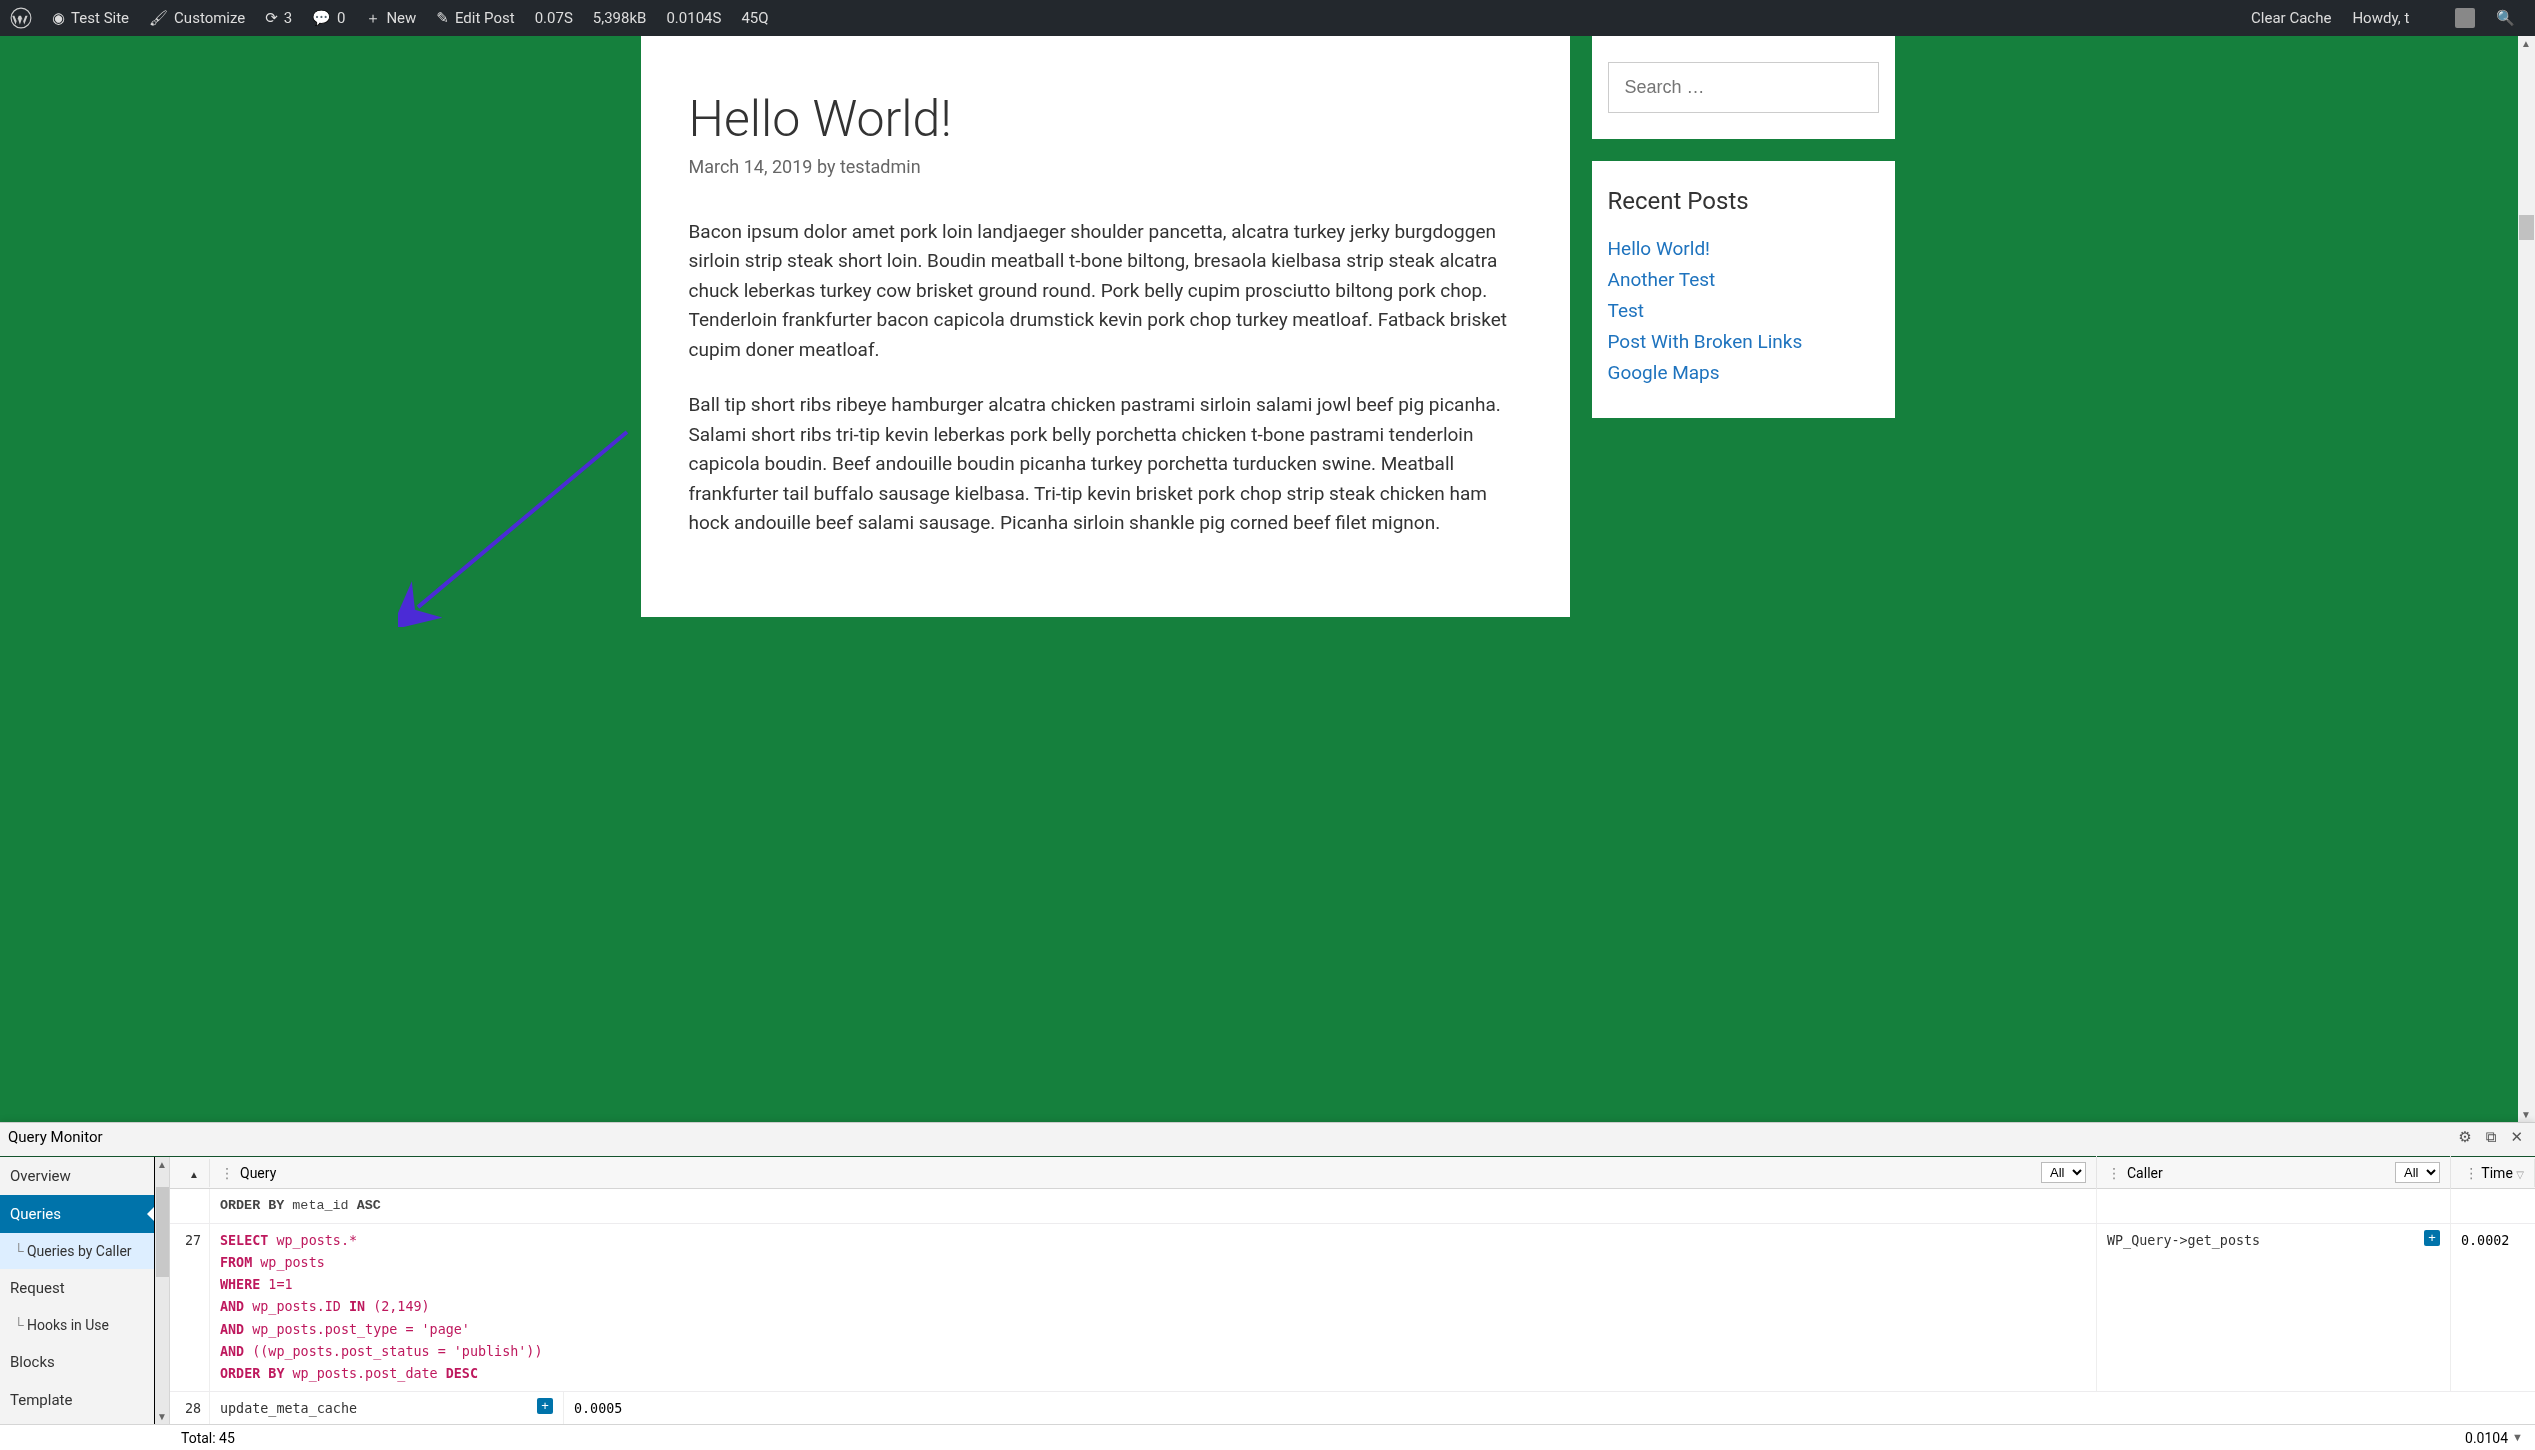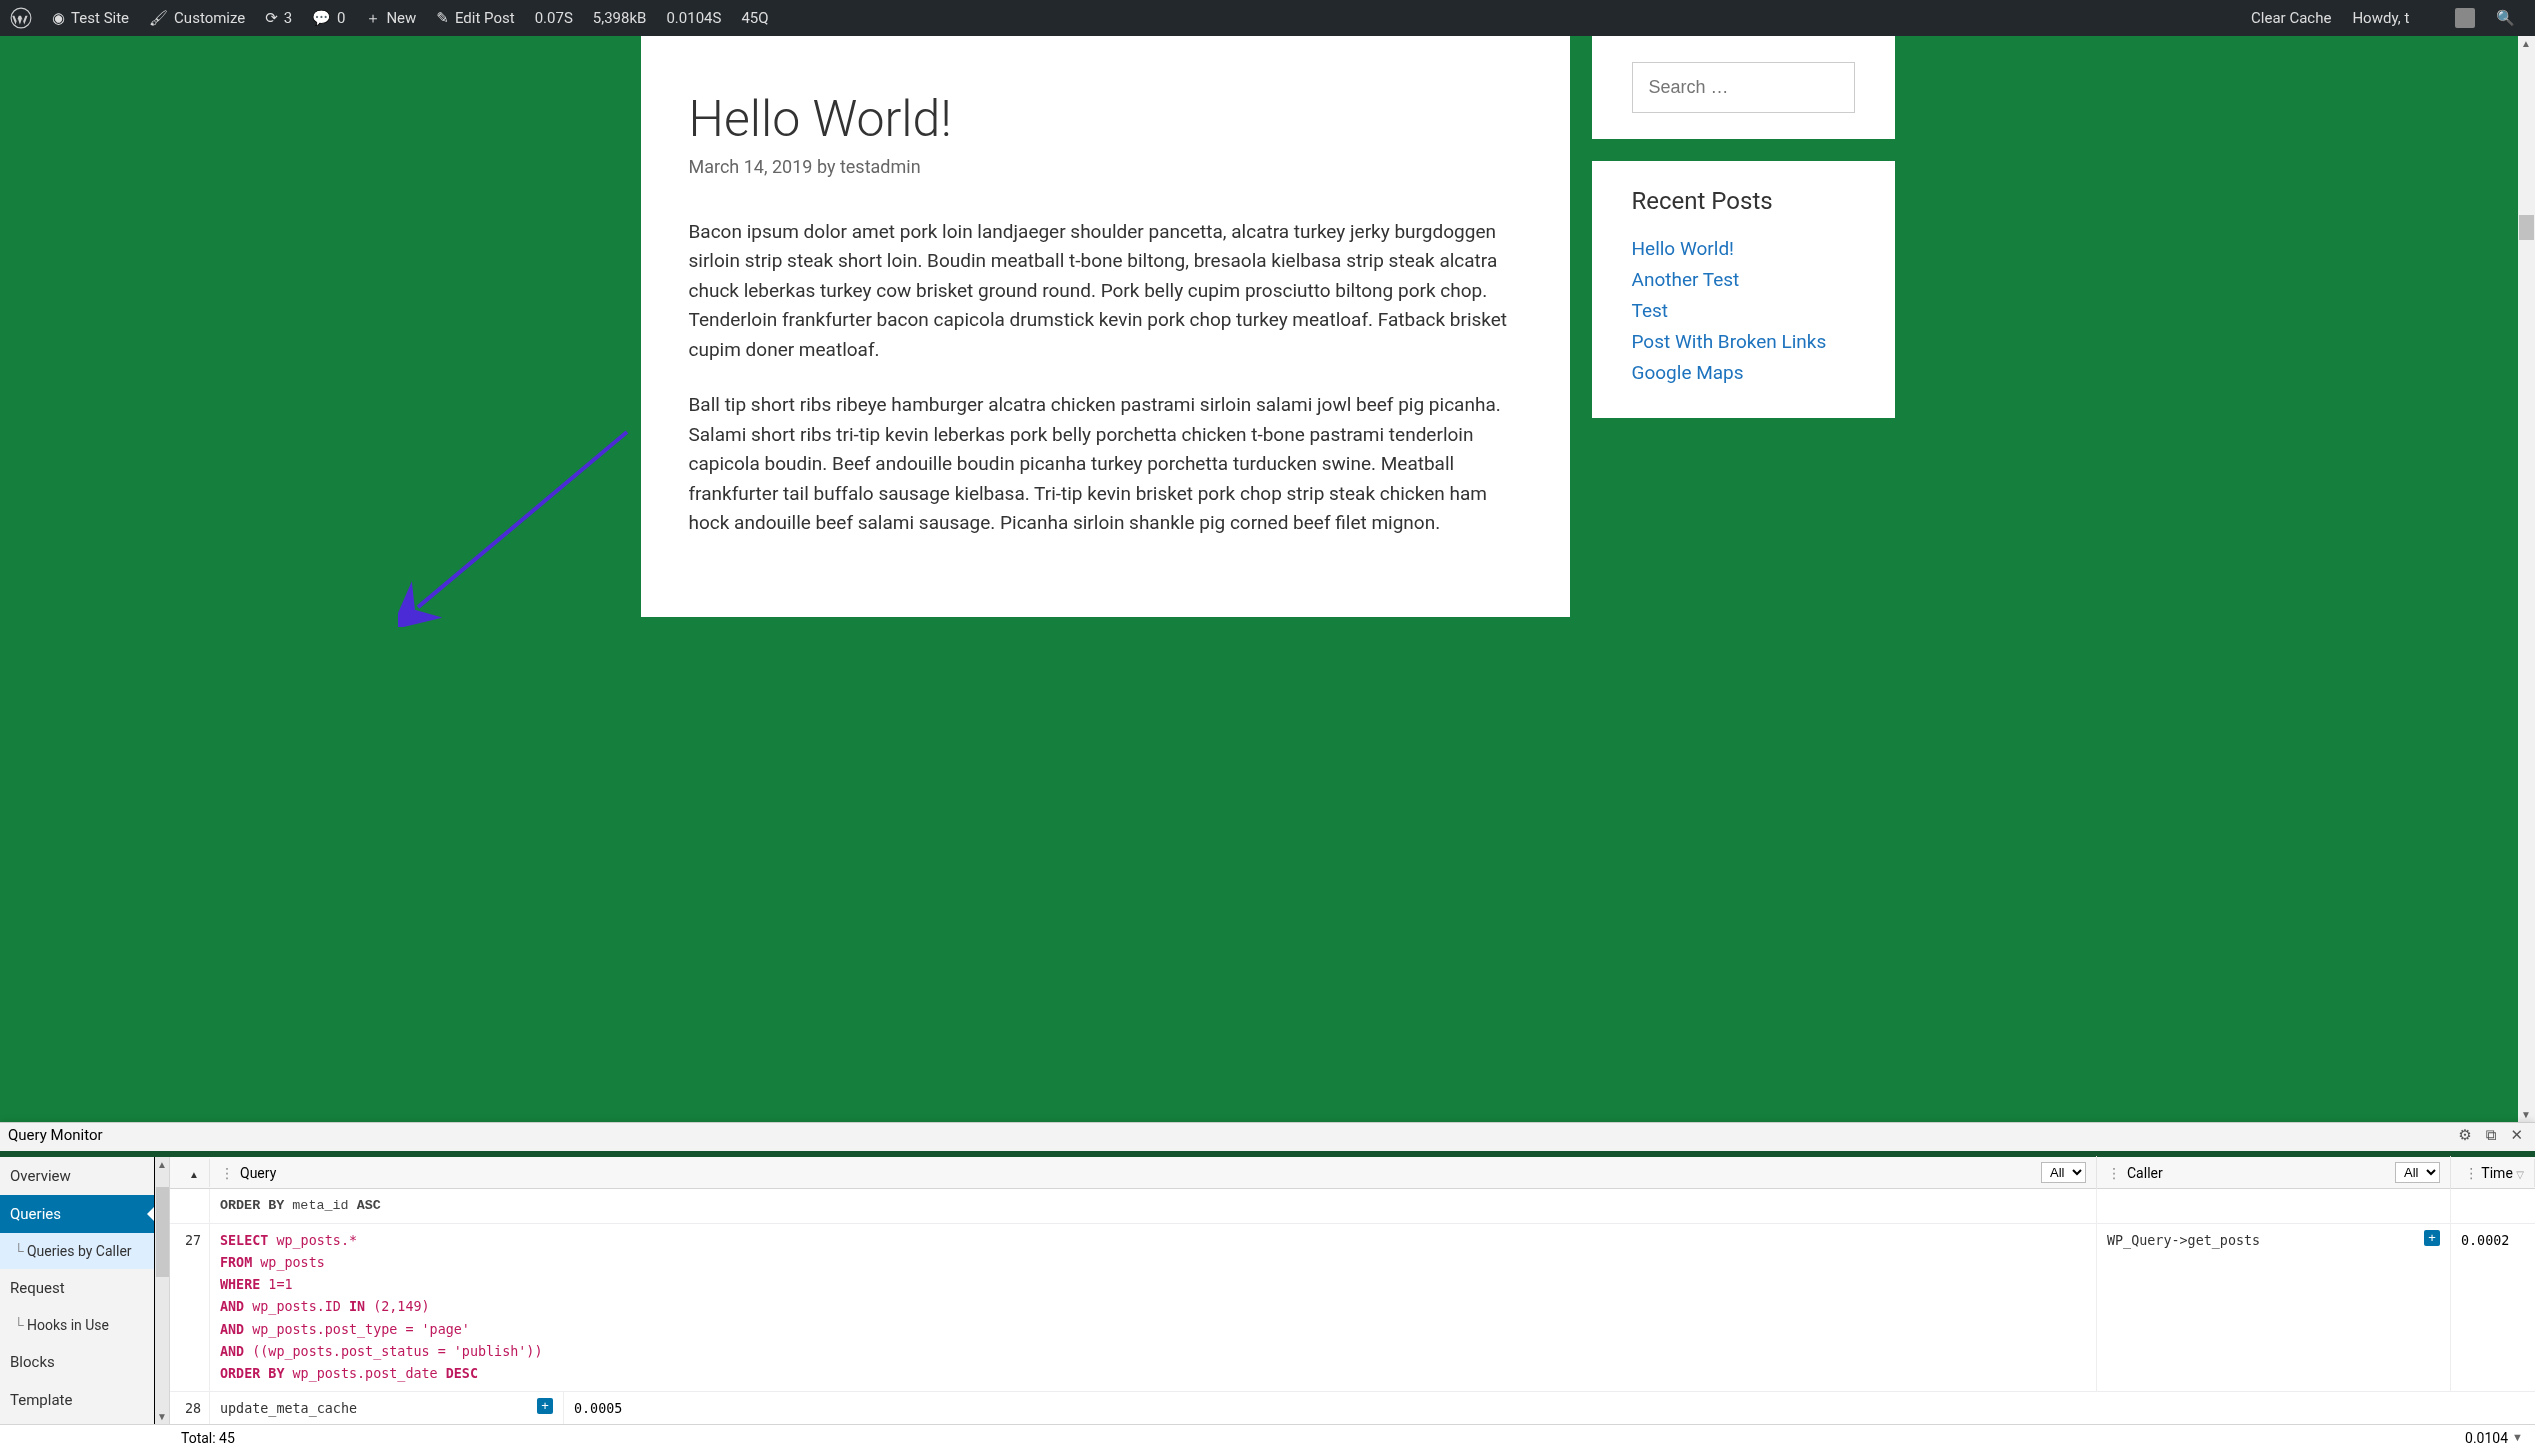--- a/index.html
+++ b/index.html
@@ -13,28 +13,28 @@
 .admin-bar .wp-logo { width: 22px; height: 22px; }
 
 
 .page { height: calc(100vh - 36px); overflow: auto; background: #15803d; }
 .content-wrap { max-width: 1254px; margin: 0 auto; display: flex; gap: 22px; padding: 0; }
 .main-col { background: #fff; flex: 1; padding: 54px 48px; }
 .main-col h1 { font-weight: 300; font-size: 50px; color: #333; margin-bottom: 8px; }
 .post-meta { color: #666; font-size: 18px; margin-bottom: 40px; }
 .post-body p { font-size: 19px; line-height: 1.55; color: #333; margin-bottom: 26px; }
 .side-col { width: 303px; display: flex; flex-direction: column; gap: 22px; }
-.widget { background: #fff; padding: 26px 40px; }
+.widget { background: #fff; padding: 26px 16px; }
 .widget h2 { font-size: 24px; font-weight: 400; color: #333; margin-bottom: 22px; }
 .widget .search-input { width: 100%; padding: 14px 16px; border: 1px solid #ccc; font-size: 18px; }
 .widget a { display: block; color: #1e73be; font-size: 19px; text-decoration: none; margin-bottom: 8px; }
 
 
 .qm { position: fixed; bottom: 0; left: 0; right: 0; height: 328px; background: #f3f3f3; border-top: 1px solid #ccc; box-shadow: 0 -2px 6px rgba(0,0,0,.1); }
-.qm-header { height: 34px; border-bottom: 6px solid #14532d; display: flex; align-items: center; justify-content: space-between; padding: 0 12px 5px 8px; font-size: 15px; }
+.qm-header { height: 34px; border-bottom: 1px solid #14532d; display: flex; align-items: center; justify-content: space-between; padding: 0 12px 5px 8px; font-size: 15px; }
 .qm-header .icons { display: flex; gap: 14px; }
 .qm-header .icons span { cursor: pointer; color: #555; }
 .qm-body { display: flex; height: calc(100% - 34px - 26px); }
 .qm-sidebar { width: 155px; background: #f3f3f3; border-right: 1px solid #000000; overflow-y: auto; position: relative; }
 .qm-sidebar .sitem { padding: 10px 10px; font-size: 15px; cursor: pointer; border-bottom: 0px solid #e5e5e5; color: #333; }
 .qm-sidebar .sitem.sub { padding-left: 14px; font-size: 14px; }
 .qm-sidebar .sitem.active { background: #0073aa; color: #fff; position: relative; }
 .qm-sidebar .sitem.active::after { content:''; position:absolute; right:-1px; top:50%; transform:translateY(-50%); width:0; height:0; border-top:8px solid transparent; border-bottom:8px solid transparent; border-right:8px solid #fff; }
 .qm-sidebar .sitem.subactive { background: #def; }
 .qm-sidebar .lprefix { color: #888; margin-right: 3px; }

